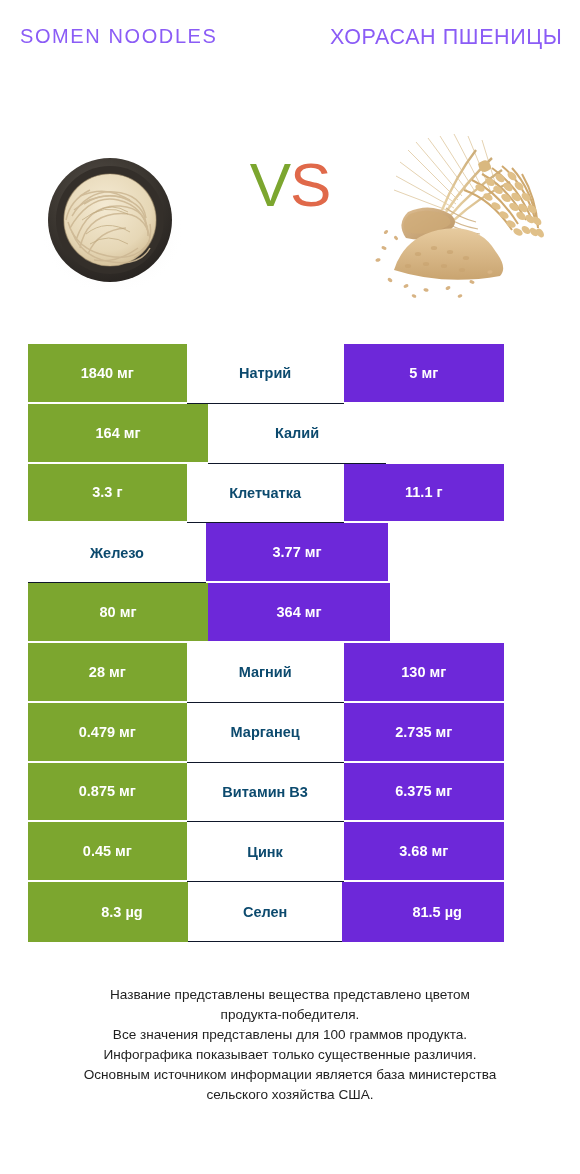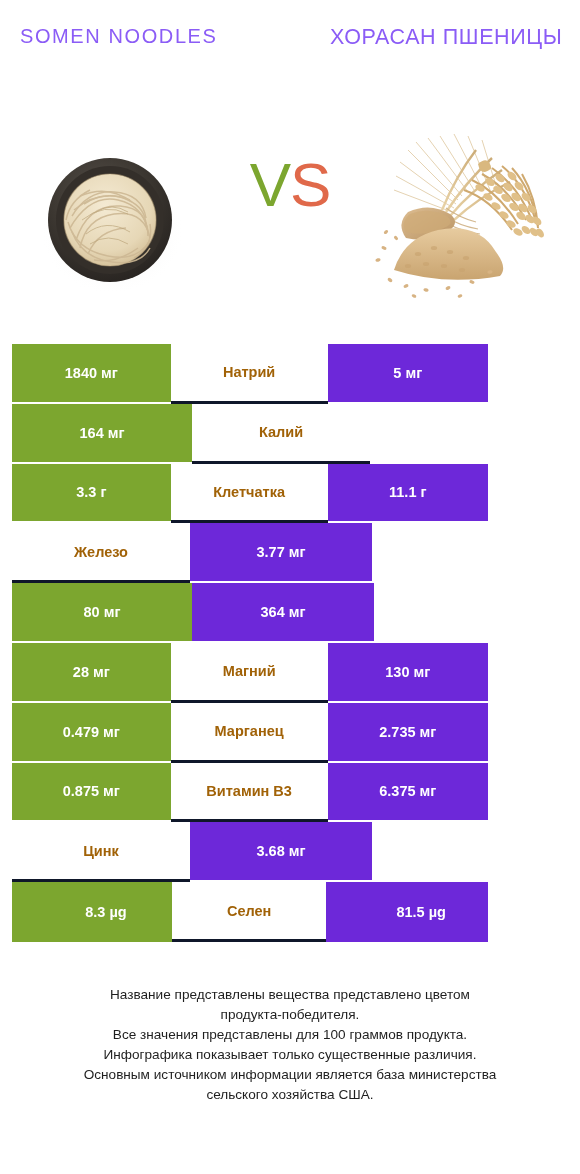--- a/index.html
+++ b/index.html
@@ -73,21 +73,21 @@
     font-weight: 400;
     letter-spacing: -1px;
     line-height: 1;
   }
   .vs .v { color: #7CA62F; }
   .vs .s { color: #E0694A; }
 
   
   .table {
     position: absolute;
-    left: 12px;
+    left: 28px;
     top: 344px;
     width: 476px;
   }
   .row {
     display: flex;
     height: 59.8px;
     margin-bottom: 0;
   }
   .cell {
     display: flex;
@@ -100,23 +100,23 @@
   .cell-left {
     width: 180px;
     background: #7CA62F;
     color: #ffffff;
     font-weight: 700;
     border-bottom: 2px solid #ffffff;
   }
   .cell-mid {
     width: 178px;
     background: #ffffff;
-    color: #a16207;
+    color: #0c4a6e;
     font-weight: 700;
-    border-bottom: 3px solid #0f172a;
+    border-bottom: 1px solid #0f172a;
   }
   .cell-right {
     width: 182px;
     background: #6d28d9;
     color: #ffffff;
     font-weight: 700;
     border-bottom: 2px solid #ffffff;
   }
   .row:last-child .cell-left,
   .row:last-child .cell-right {
@@ -361,20 +361,21 @@
     <div class="cell cell-right">2.735 мг</div>
   </div>
 
   <div class="row">
     <div class="cell cell-left">0.875 мг</div>
     <div class="cell cell-mid">Витамин B3</div>
     <div class="cell cell-right">6.375 мг</div>
   </div>
 
   <div class="row">
+    <div class="cell cell-left">0.45 мг</div>
     <div class="cell cell-mid">Цинк</div>
     <div class="cell cell-right">3.68 мг</div>
   </div>
 
   <div class="row">
     <div class="cell cell-left">8.3 µg</div>
     <div class="cell cell-mid">Селен</div>
     <div class="cell cell-right">81.5 µg</div>
   </div>
 

